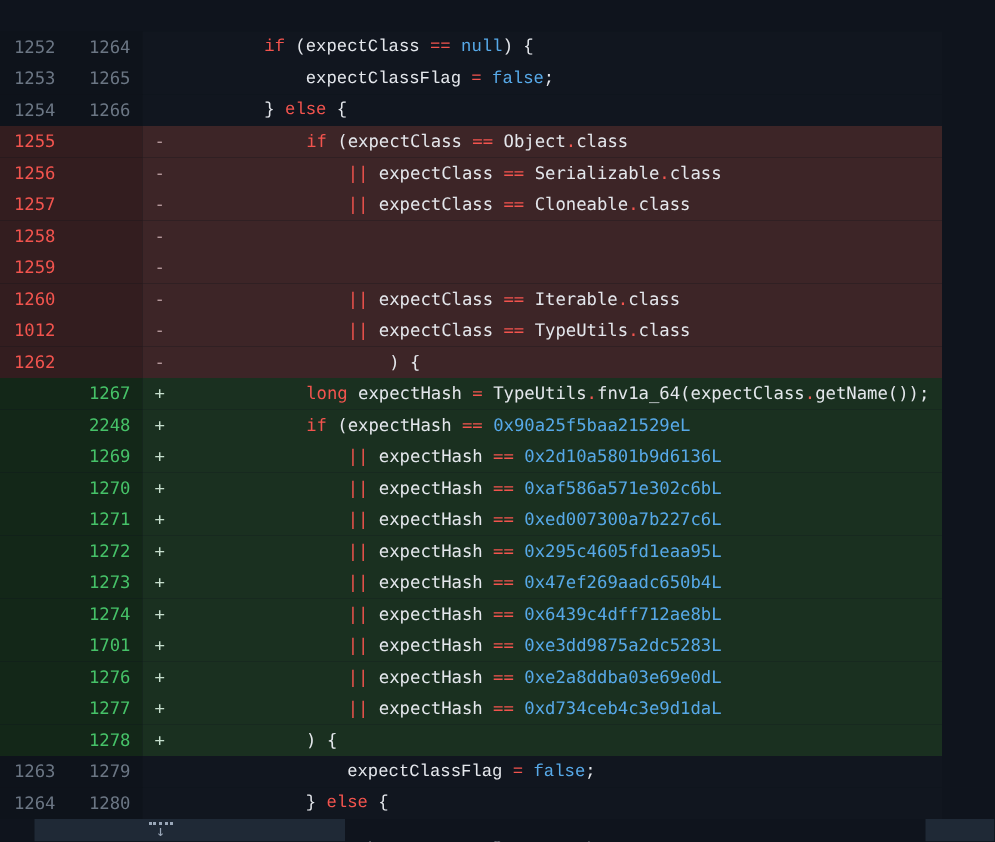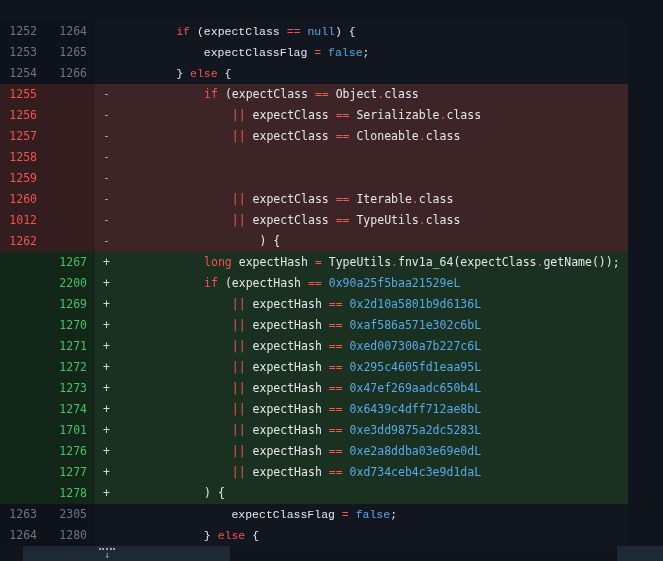--- a/index.html
+++ b/index.html
@@ -104,21 +104,21 @@
         <div class="num new"></div>
         <div class="codecell"><span class="marker">-</span><span class="codetext"><span class="tok-p">                    ) {</span></span></div>
       </div>
       <div class="row added">
         <div class="num old"></div>
         <div class="num new">1267</div>
         <div class="codecell"><span class="marker">+</span><span class="codetext"><span class="tok-p">            </span><span class="tok-k">long</span><span class="tok-p"> expectHash </span><span class="tok-o">=</span><span class="tok-p"> TypeUtils</span><span class="tok-o">.</span><span class="tok-p">fnv1a_64(expectClass</span><span class="tok-o">.</span><span class="tok-p">getName());</span></span></div>
       </div>
       <div class="row added">
         <div class="num old"></div>
-        <div class="num new">2200</div>
+        <div class="num new">2248</div>
         <div class="codecell"><span class="marker">+</span><span class="codetext"><span class="tok-p">            </span><span class="tok-k">if</span><span class="tok-p"> (expectHash </span><span class="tok-o">==</span><span class="tok-p"> </span><span class="tok-l">0x90a25f5baa21529eL</span></span></div>
       </div>
       <div class="row added">
         <div class="num old"></div>
         <div class="num new">1269</div>
         <div class="codecell"><span class="marker">+</span><span class="codetext"><span class="tok-p">                </span><span class="tok-o">||</span><span class="tok-p"> expectHash </span><span class="tok-o">==</span><span class="tok-p"> </span><span class="tok-l">0x2d10a5801b9d6136L</span></span></div>
       </div>
       <div class="row added">
         <div class="num old"></div>
         <div class="num new">1270</div>
@@ -159,21 +159,21 @@
         <div class="num new">1277</div>
         <div class="codecell"><span class="marker">+</span><span class="codetext"><span class="tok-p">                </span><span class="tok-o">||</span><span class="tok-p"> expectHash </span><span class="tok-o">==</span><span class="tok-p"> </span><span class="tok-l">0xd734ceb4c3e9d1daL</span></span></div>
       </div>
       <div class="row added">
         <div class="num old"></div>
         <div class="num new">1278</div>
         <div class="codecell"><span class="marker">+</span><span class="codetext"><span class="tok-p">            ) {</span></span></div>
       </div>
       <div class="row context">
         <div class="num old">1263</div>
-        <div class="num new">2305</div>
+        <div class="num new">1279</div>
         <div class="codecell"><span class="marker"></span><span class="codetext"><span class="tok-p">                expectClassFlag </span><span class="tok-o">=</span><span class="tok-p"> </span><span class="tok-l">false</span><span class="tok-p">;</span></span></div>
       </div>
       <div class="row context">
         <div class="num old">1264</div>
         <div class="num new">1280</div>
         <div class="codecell"><span class="marker"></span><span class="codetext"><span class="tok-p">            } </span><span class="tok-k">else</span><span class="tok-p"> {</span></span></div>
       </div>
       <div class="row context">
         <div class="num old">1265</div>
         <div class="num new">1281</div>

